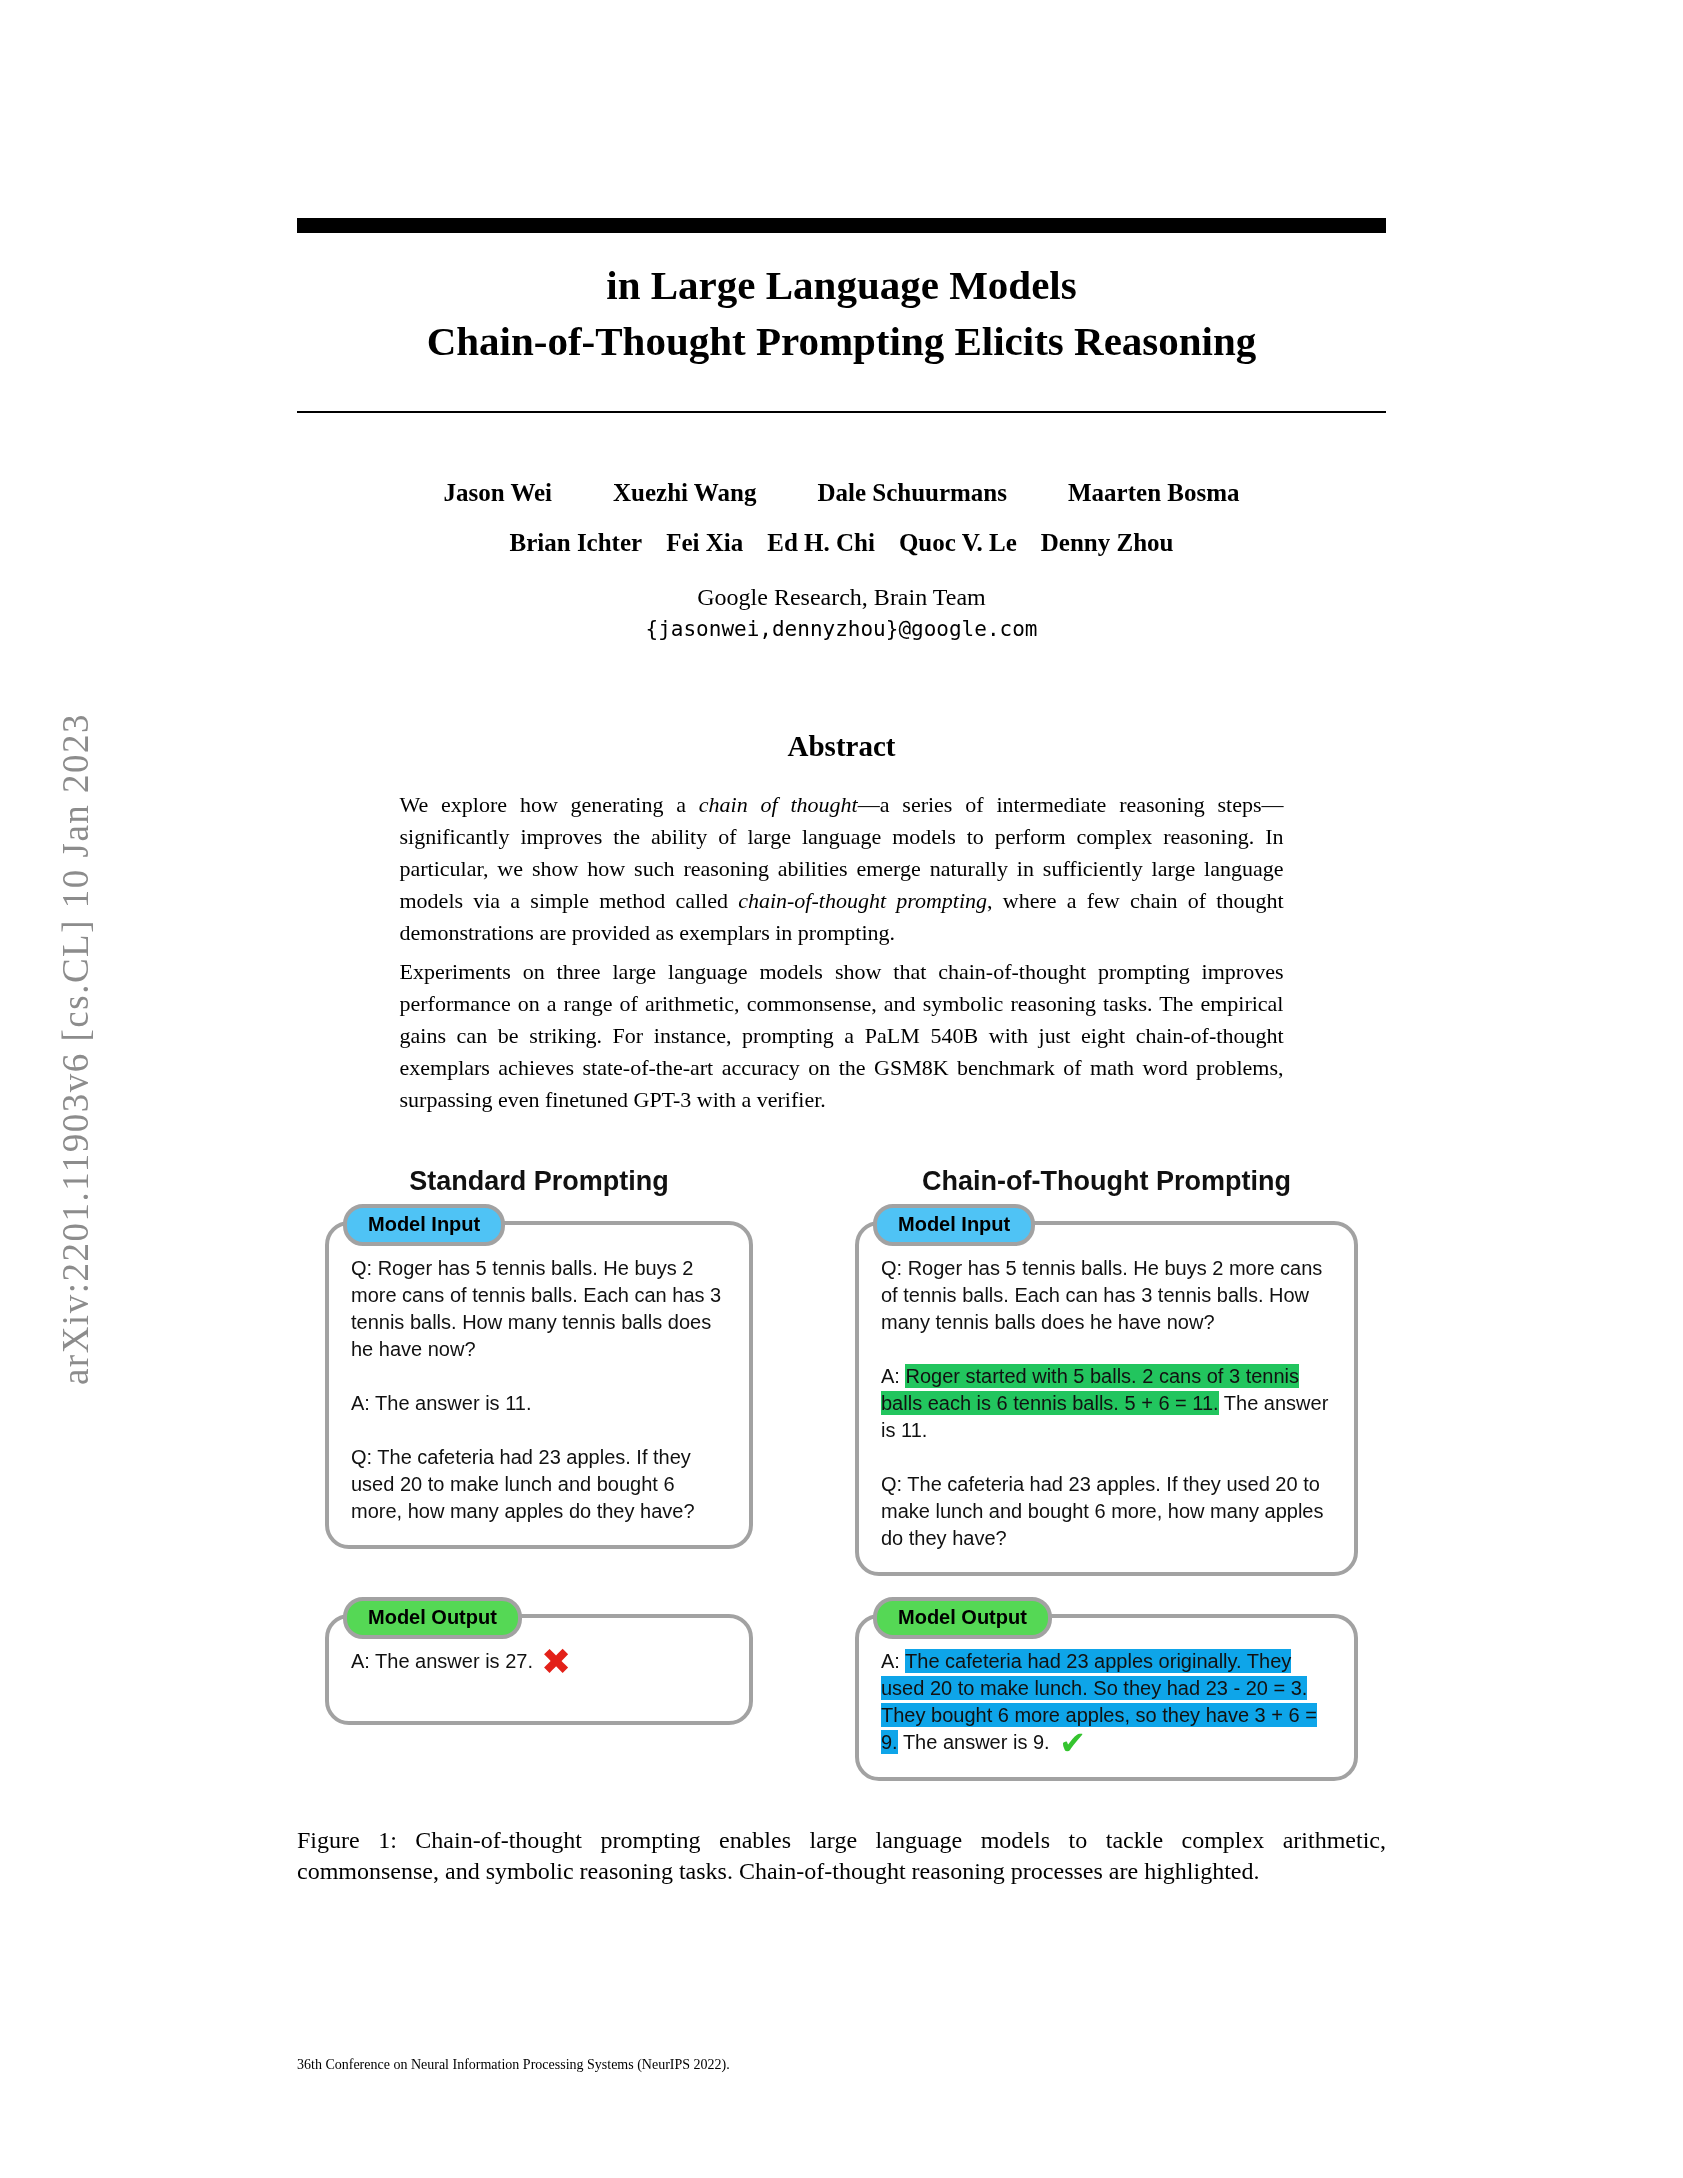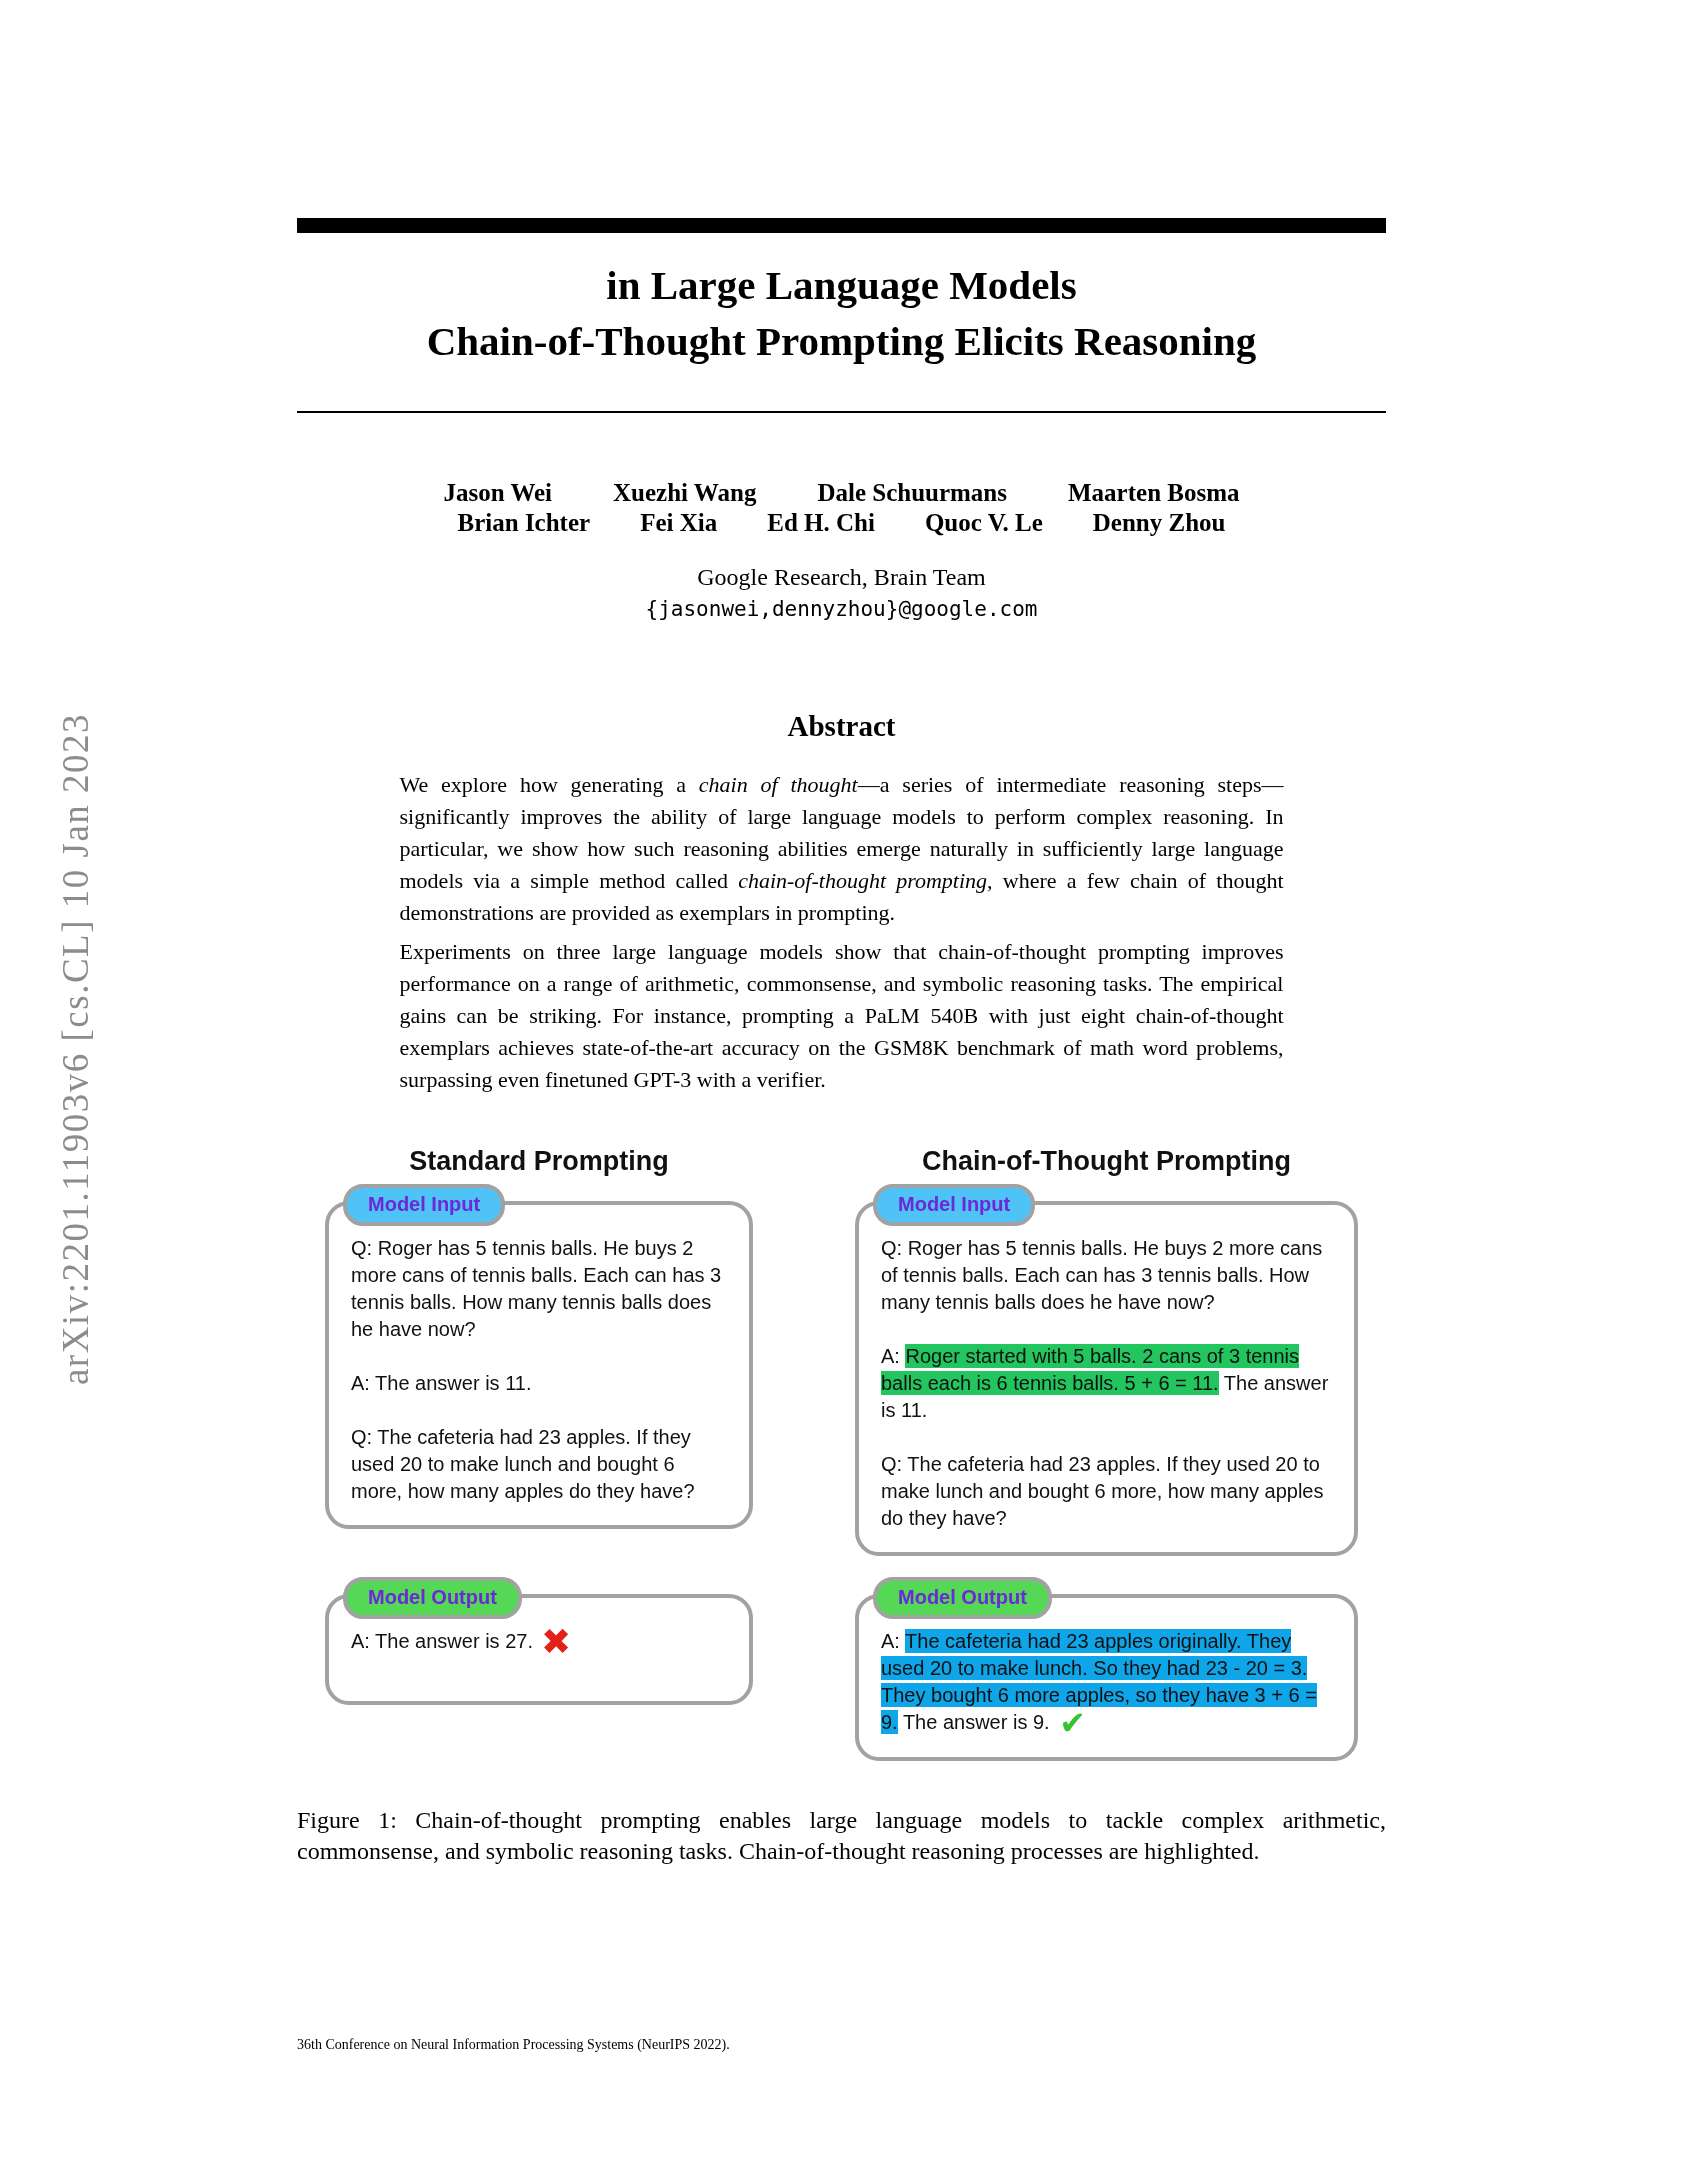--- a/index.html
+++ b/index.html
@@ -28,21 +28,21 @@
   .paper-title {
     margin-top: 24px; text-align: center;
     font-size: 41px; line-height: 56px; font-weight: bold;
   }
 
   .authors-row {
     display: flex; justify-content: center;
     font-weight: bold; font-size: 25px; line-height: 30px;
   }
   .authors-row.r1 { margin-top: 65px; gap: 61px; }
-  .authors-row.r2 { gap: 50px; }
+  .authors-row.r2 { margin-top: 20px; gap: 24px; }
 
   .affiliation { margin-top: 26px; text-align: center; font-size: 24px; }
   .email {
     margin-top: 6px; text-align: center;
     font-family: "DejaVu Sans Mono", monospace; font-size: 21px;
   }
 
   .abstract-heading {
     margin-top: 89px; text-align: center;
     font-size: 29px; font-weight: bold;
@@ -76,21 +76,21 @@
     padding: 30px 22px 20px 22px;
   }
   .fig-p { margin: 0 0 27px 0; }
   .fig-p:last-child { margin-bottom: 0; }
 
   .badge {
     position: absolute; top: -21px; left: 14px;
     border: 4px solid #a2a2a2; border-radius: 20px;
     padding: 3px 21px 4px 21px;
     font-family: "Liberation Sans", sans-serif;
-    font-weight: bold; font-size: 20px; color: #6d28d9;
+    font-weight: bold; font-size: 20px; color: #000000;
     white-space: nowrap;
   }
   .badge-blue  { background: #4fc3f5; }
   .badge-green { background: #55d855; }
 
   .hl-blue  { background: #22c55e; padding: 1px 0; }
   .hl-green { background: #0ea5e9; padding: 1px 0; }
 
   .outputs { margin-top: 38px; }
   .out-box-left  { min-height: 111px; }

